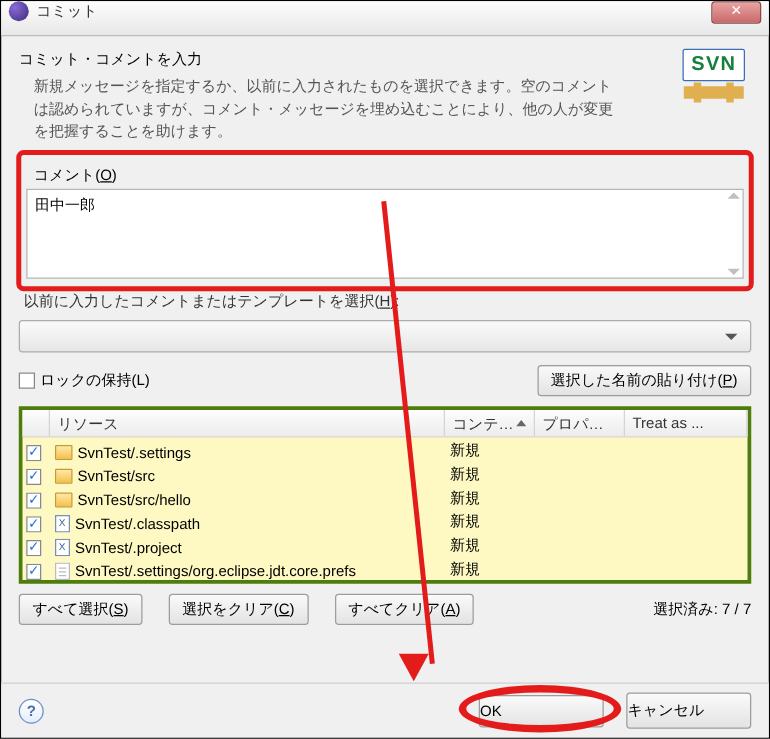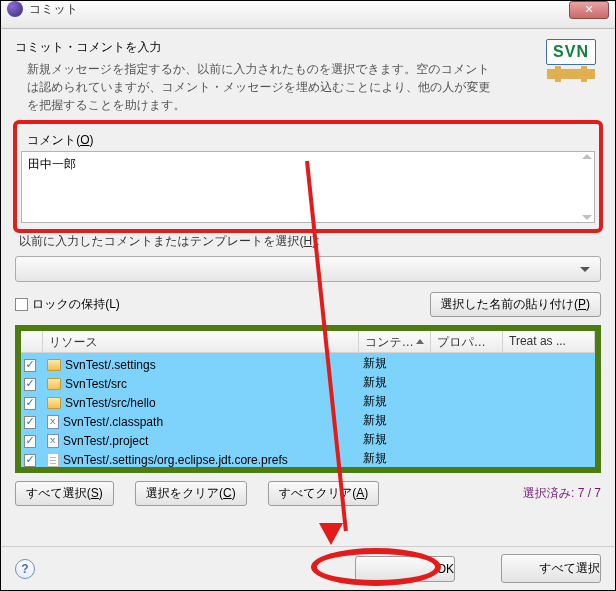--- a/index.html
+++ b/index.html
@@ -29,44 +29,44 @@
   .hidden-line { color: #333; padding: 0 18px; margin-top: -2px; }
   .hidden-line .ul { text-decoration: underline; }
   .combo { margin: 6px 14px 10px 14px; height: 26px; border: 1px solid #acacac; border-radius: 3px; background: linear-gradient(#fbfbfb,#e6e6e6); position: relative; }
   .combo .tri { position: absolute; right: 10px; top: 10px; width: 0; height: 0; border-left: 5px solid transparent; border-right: 5px solid transparent; border-top: 5px solid #555; }
   .row-controls { display: flex; padding: 0 14px 8px 14px; align-items: center; }
   .chk { width: 13px; height: 13px; border: 1px solid #888; background: #fff; margin-right: 4px; display: inline-block; vertical-align: middle; }
   .chk.on::after { content: "✓"; color: #2a6fd6; font-size: 11px; position: relative; top: -3px; left: 0; }
   .spacer { flex: 1; }
   .btn { border: 1px solid #9c9c9c; border-radius: 3px; background: linear-gradient(#fafafa,#e3e3e3); padding: 3px 10px; cursor: pointer; white-space: nowrap; }
   .btn .ul { text-decoration: underline; }
-  .table-wrap { margin: 0 14px; border: 6px solid #4d7c0f; background: #7dd3fc; }
+  .table-wrap { margin: 0 14px; border: 3px solid #4d7c0f; background: #fef9c3; }
   .thead { display: flex; height: 22px; background: linear-gradient(#fdfdfd,#ececec); border-bottom: 1px solid #d4d4d4; }
   .th { border-right: 1px solid #d4d4d4; padding: 3px 6px; color: #333; position: relative; overflow: hidden; text-overflow: ellipsis; white-space: nowrap; }
   .th.sort::after { content: ""; position: absolute; right: 6px; top: 8px; width: 0; height: 0; border-left: 4px solid transparent; border-right: 4px solid transparent; border-bottom: 5px solid #666; }
   .tbody { }
   .tr { display: flex; height: 19px; align-items: flex-end; }
   .td { padding: 0 4px; overflow: hidden; white-space: nowrap; }
   .c0 { width: 22px; flex: 0 0 22px; display: flex; justify-content: center; }
   .c1 { width: 300px; display: flex; align-items: center; gap: 4px; }
   .c2 { width: 72px; }
   .c3 { width: 72px; }
   .c4 { flex: 1; }
   .ficon { width: 14px; height: 12px; display: inline-block; }
   .ficon.folder { background: linear-gradient(#ffe9a8,#f5c04e); border: 1px solid #c79a2e; border-radius: 1px; }
   .ficon.xml { border: 1px solid #7a8fb5; background: #fff; position: relative; height: 14px; width: 12px; }
   .ficon.xml::after { content: "X"; font-size: 8px; color: #3a5fa0; position: absolute; left: 2px; top: 1px; }
   .ficon.file { border: 1px solid #bbb; background: #fff; height: 14px; width: 12px; position: relative; }
   .ficon.file::after { content: ""; position: absolute; left: 2px; right: 2px; top: 3px; height: 1px; background: #bbb; box-shadow: 0 3px 0 #bbb, 0 6px 0 #bbb; }
   .bottom-btns { display: flex; gap: 21px; padding: 8px 14px 0 14px; align-items: center; }
-  .status { margin-left: auto; color: #701a75; }
+  .status { margin-left: auto; color: #000000; }
   .footer { position: absolute; left: 0; right: 0; bottom: 0; border-top: 1px solid #cfcfcf; height: 44px; display: flex; align-items: center; padding: 0 14px; background: #f0f0f0; }
   .help { width: 20px; height: 20px; border: 1px solid #6a8fc7; border-radius: 50%; color: #4a6faf; text-align: center; line-height: 18px; font-weight: bold; cursor: pointer; background: linear-gradient(#fff,#e6eefb); }
   .footer .spacer { flex: 1; }
-  .btn.main { width: 100px; text-align: right; padding: 5px 0; margin-left: 28px; }
+  .btn.main { width: 100px; text-align: left; padding: 5px 0; }
   .ok-wrap { position: relative; margin-right: 18px; }
   .ok-ring { position: absolute; left: -16px; top: -8px; width: 130px; height: 38px; border: 6px solid #e41b1b; border-radius: 50%; pointer-events: none; }
   .arrow { position: absolute; pointer-events: none; }
   .arrow.line { left: 304px; top: 160px; width: 4px; height: 372px; background: #e41b1b; transform: rotate(-6deg); transform-origin: top; }
   .arrow.head { left: 318px; top: 522px; width: 0; height: 0; border-left: 12px solid transparent; border-right: 12px solid transparent; border-top: 22px solid #e41b1b; }
 </style>
 </head>
 <body>
 
 <div class="window">
@@ -217,19 +217,19 @@
     <span class="status">選択済み: 7 / 7</span>
   </div>
 
   <div class="footer">
     <div class="help">?</div>
     <div class="spacer"></div>
     <div class="ok-wrap">
       <div class="btn main">OK</div>
       <div class="ok-ring"></div>
     </div>
-    <div class="btn main">すべて選択</div>
+    <div class="btn main">キャンセル</div>
   </div>
 
   <div class="arrow line"></div>
   <div class="arrow head"></div>
 
 </div>
 
 </body></html>

